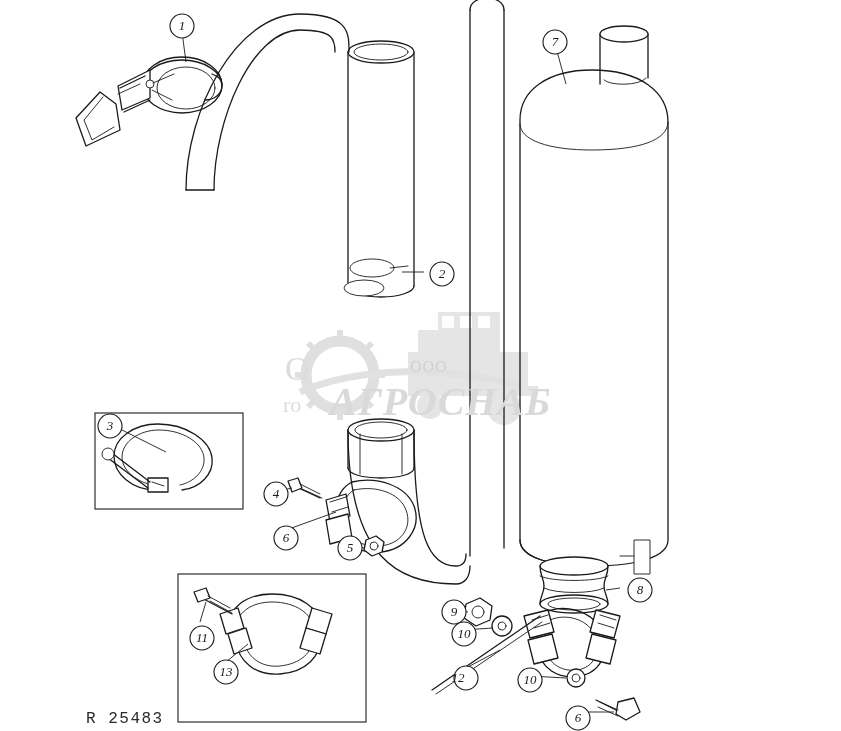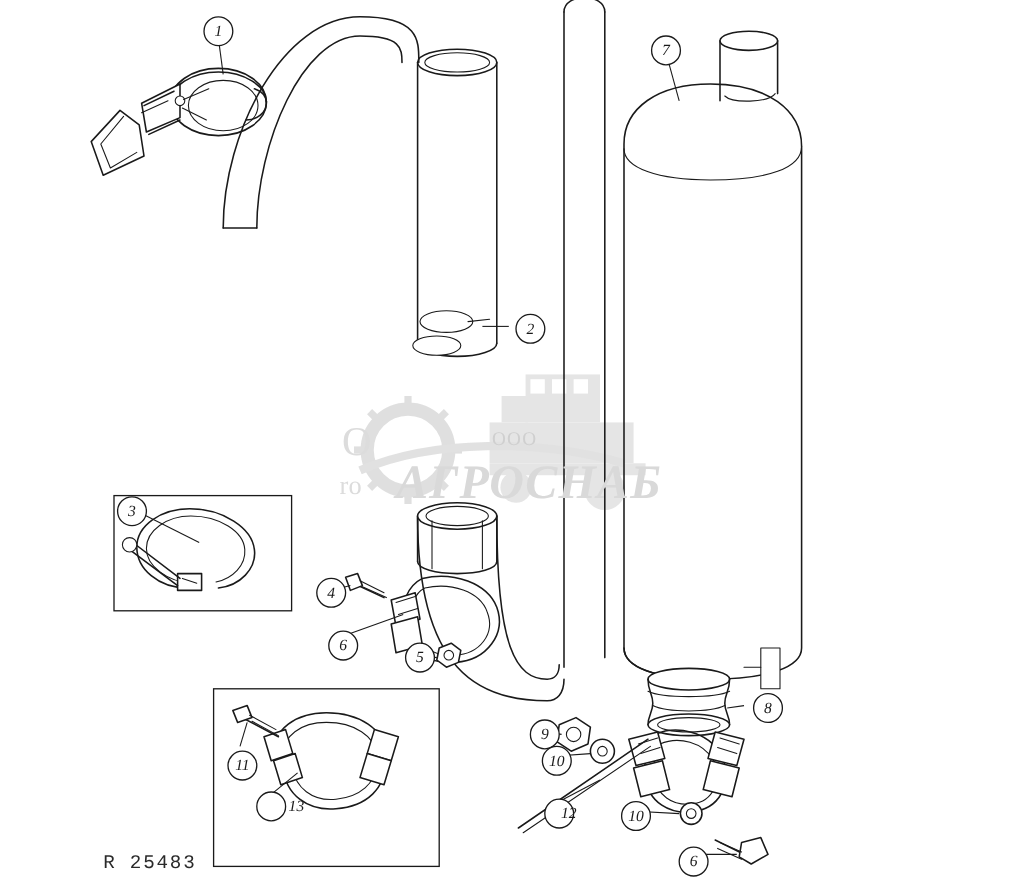--- a/index.html
+++ b/index.html
@@ -332,19 +332,19 @@
   <div class="callout-label" style="left:98px;  top:414px;">3</div>
   <div class="callout-label" style="left:264px; top:482px;">4</div>
   <div class="callout-label" style="left:338px; top:536px;">5</div>
   <div class="callout-label" style="left:274px; top:526px;">6</div>
   <div class="callout-label" style="left:543px; top:30px;">7</div>
   <div class="callout-label" style="left:628px; top:578px;">8</div>
   <div class="callout-label" style="left:442px; top:600px;">9</div>
   <div class="callout-label" style="left:452px; top:622px;">10</div>
   <div class="callout-label" style="left:518px; top:668px;">10</div>
   <div class="callout-label" style="left:566px; top:706px;">6</div>
-  <div class="callout-label" style="left:450px; top:666px;padding-left:12px;">12</div>
-  <div class="callout-label" style="left:214px; top:660px;margin-left:21px;">13</div>
+  <div class="callout-label" style="left:434px; top:666px;padding-left:12px;">12</div>
+  <div class="callout-label" style="left:214px; top:660px;">13</div>
   <div class="callout-label" style="left:190px; top:626px;">11</div>
 
   <div id="part-number">R 25483</div>
 
 </div>
 
 </body></html>

